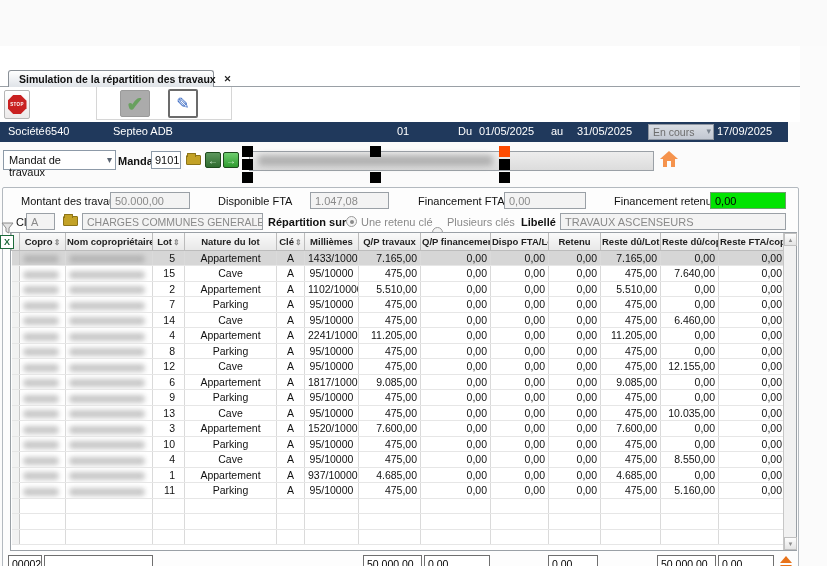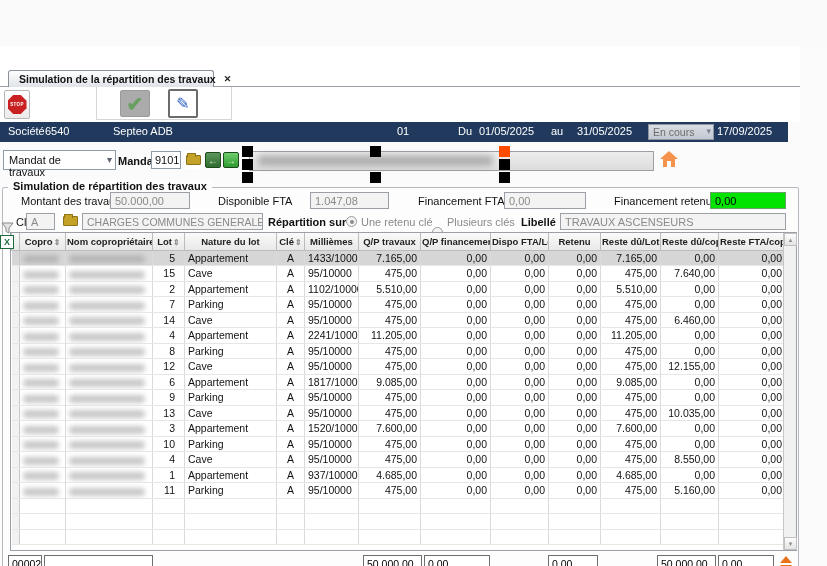--- a/index.html
+++ b/index.html
@@ -96,21 +96,21 @@
   thead th { height:17px; background:linear-gradient(#fafafa,#e8e8e8); border:1px solid #bcbcbc; border-top:none;
              font-size:9.5px; font-weight:bold; color:#222; overflow:hidden; white-space:nowrap; padding:0 1px; }
   thead th .sort { color:#8a8a8a; font-size:8px; margin-left:1px; }
   tbody td { height:15.5px; border-right:1px solid #dadada; border-bottom:1px solid #e6e6e6; overflow:hidden;
              white-space:nowrap; padding:0 3px; }
   tbody td.sel { background:#f2f2f2; border-right:1px solid #c9c9c9; padding:0; }
   tbody tr.selected td { background:#d6d6d6; }
   td.num { text-align:right; }
   td.lotnum { text-align:right; padding-right:9px; }
   td.ctr { text-align:center; }
-  td.txt { text-align:left; }
+  td.txt { text-align:center; }
   .blurbar { height:8px; background:#9b9b9b; border-radius:4px; filter:blur(2.5px); opacity:.55; margin-top:3px; }
   .bb-copro { width:36px; } .bb-nom { width:76px; }
 
   
   #vscroll { position:absolute; right:0; top:0; width:13px; height:317px; background:#f1f1f1; border-left:1px solid #c6c6c6; }
   .scrbtn { position:absolute; left:0; width:13px; height:13px; background:linear-gradient(#fdfdfd,#e4e4e4);
             border:1px solid #c0c0c0; color:#8d8d8d; font-size:6px; text-align:center; line-height:12px; }
   #scr-up { top:0; } #scr-dn { bottom:0; }
 
   
@@ -197,21 +197,20 @@
   <div class="abs handle" style="left:242px; top:126px"></div>
   <div class="abs handle" style="left:370px; top:126px"></div>
   <div class="abs handle" style="left:499px; top:126px"></div>
   <div class="abs" id="icon-home">
     <svg width="20" height="20" viewBox="0 0 20 20">
       <path d="M10 2 L19 10 H16 V18 H12 V12 H8 V18 H4 V10 H1 Z" fill="#f5934d"></path>
     </svg>
   </div>
 
   <div class="abs" id="groupbox"></div>
-  <span class="abs" id="grouptitle">Simulation de répartition des travaux</span>
 
   <span class="abs lbl" style="left:9px; top:149px">Montant des travaux</span>
   <div class="abs inset" id="f-montant"><span>50.000,00</span></div>
   <span class="abs lbl" style="left:206px; top:149px">Disponible FTA</span>
   <div class="abs inset" id="f-dispo"><span>1.047,08</span></div>
   <span class="abs lbl" style="left:406px; top:149px">Financement FTA</span>
   <div class="abs inset" id="f-finfta"><span>0,00</span></div>
   <span class="abs lbl" style="left:602px; top:149px">Financement retenu</span>
   <div class="abs inset" id="f-retenu"><span>0,00</span></div>
 

